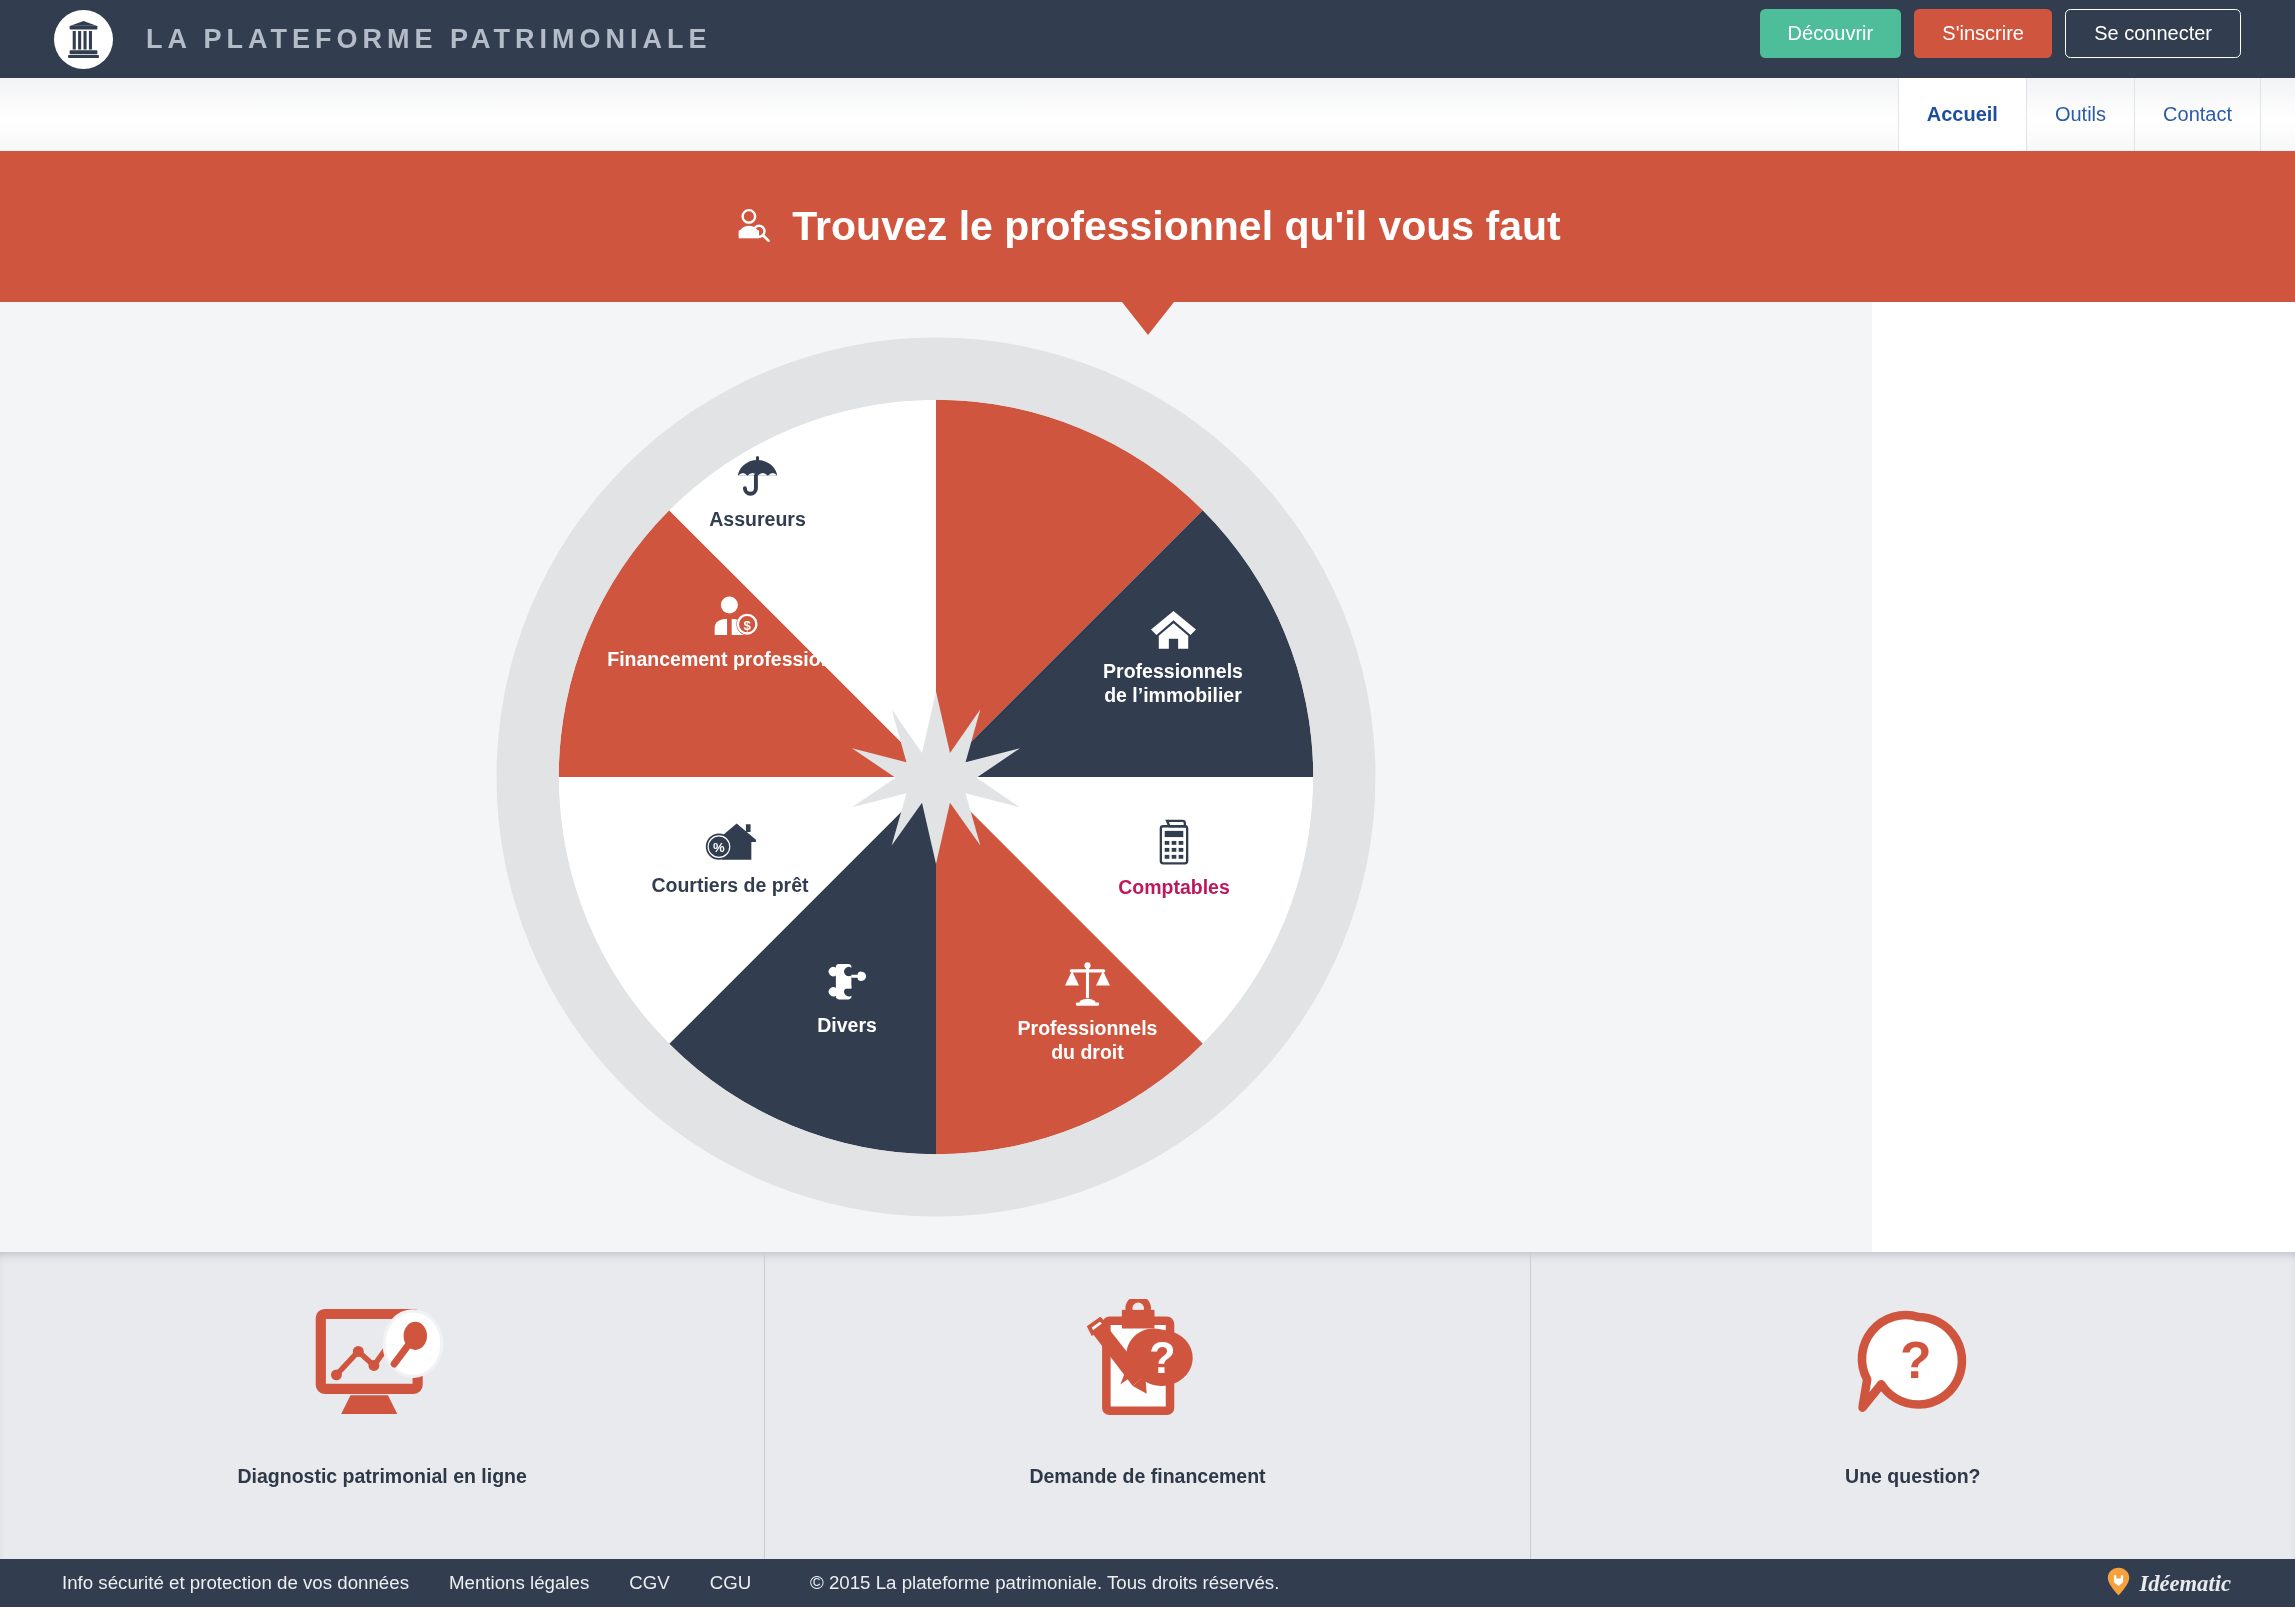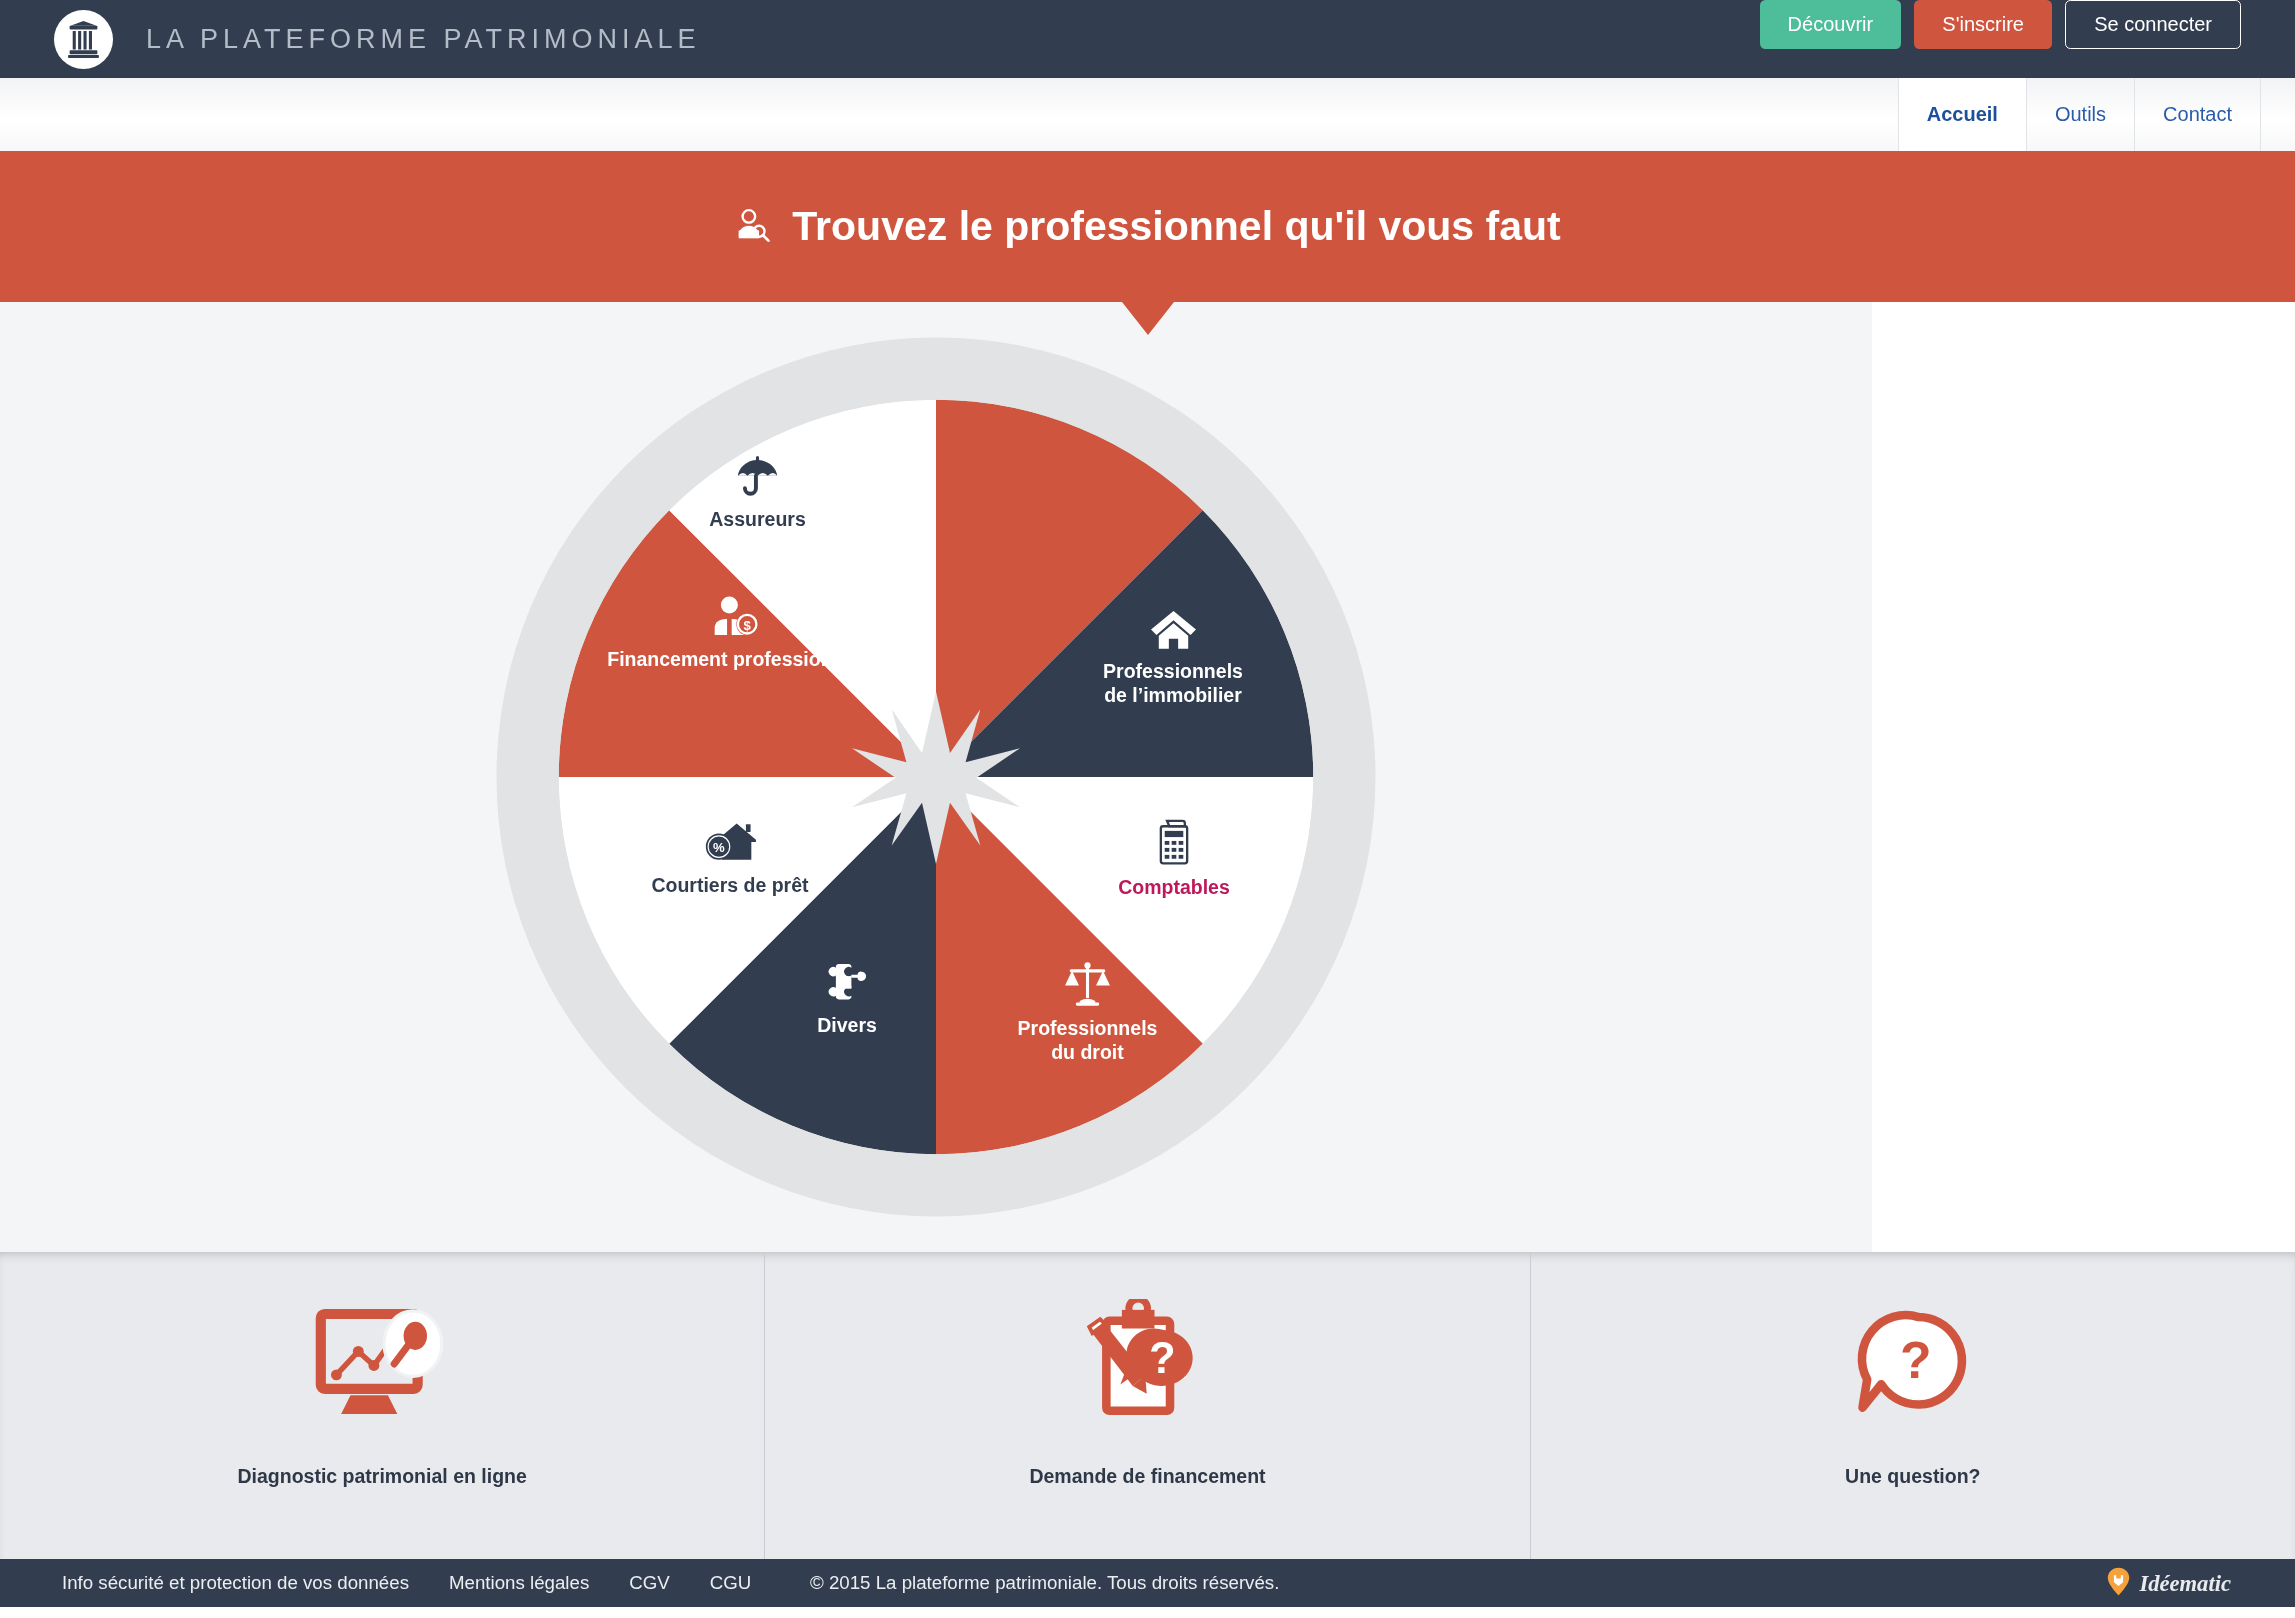--- a/index.html
+++ b/index.html
@@ -18,26 +18,26 @@
     display: flex; align-items: center;
   }
   .brand { display: flex; align-items: center; margin-left: 54px; }
   .brand-badge {
     width: 59px; height: 59px; border-radius: 50%;
     background: #ffffff; display: flex; align-items: center; justify-content: center;
     flex: 0 0 auto;
   }
   .brand-title {
     margin-left: 33px;
-    color: #b4bcc8; font-size: 27px; letter-spacing: 5px; font-weight: 400;
+    color: #b4bcc8; font-size: 27px; letter-spacing: 5px; font-weight: 700;
     white-space: nowrap;
   }
   .topbar-actions {
     position: absolute; right: 54px; top: 0; height: 67px;
-    display: flex; gap: 13.2px;
+    display: flex; align-items: center; gap: 13.2px;
   }
   .btn {
     height: 49px; border-radius: 5.4px; padding: 0 28px;
     display: flex; align-items: center; justify-content: center;
     font-size: 20px; color: #ffffff; cursor: pointer; white-space: nowrap;
     border: none;
     font-family: "Liberation Sans", sans-serif;
   }
   .btn-discover { background: #4ebd9a; }
   .btn-signup   { background: #d0553e; }

